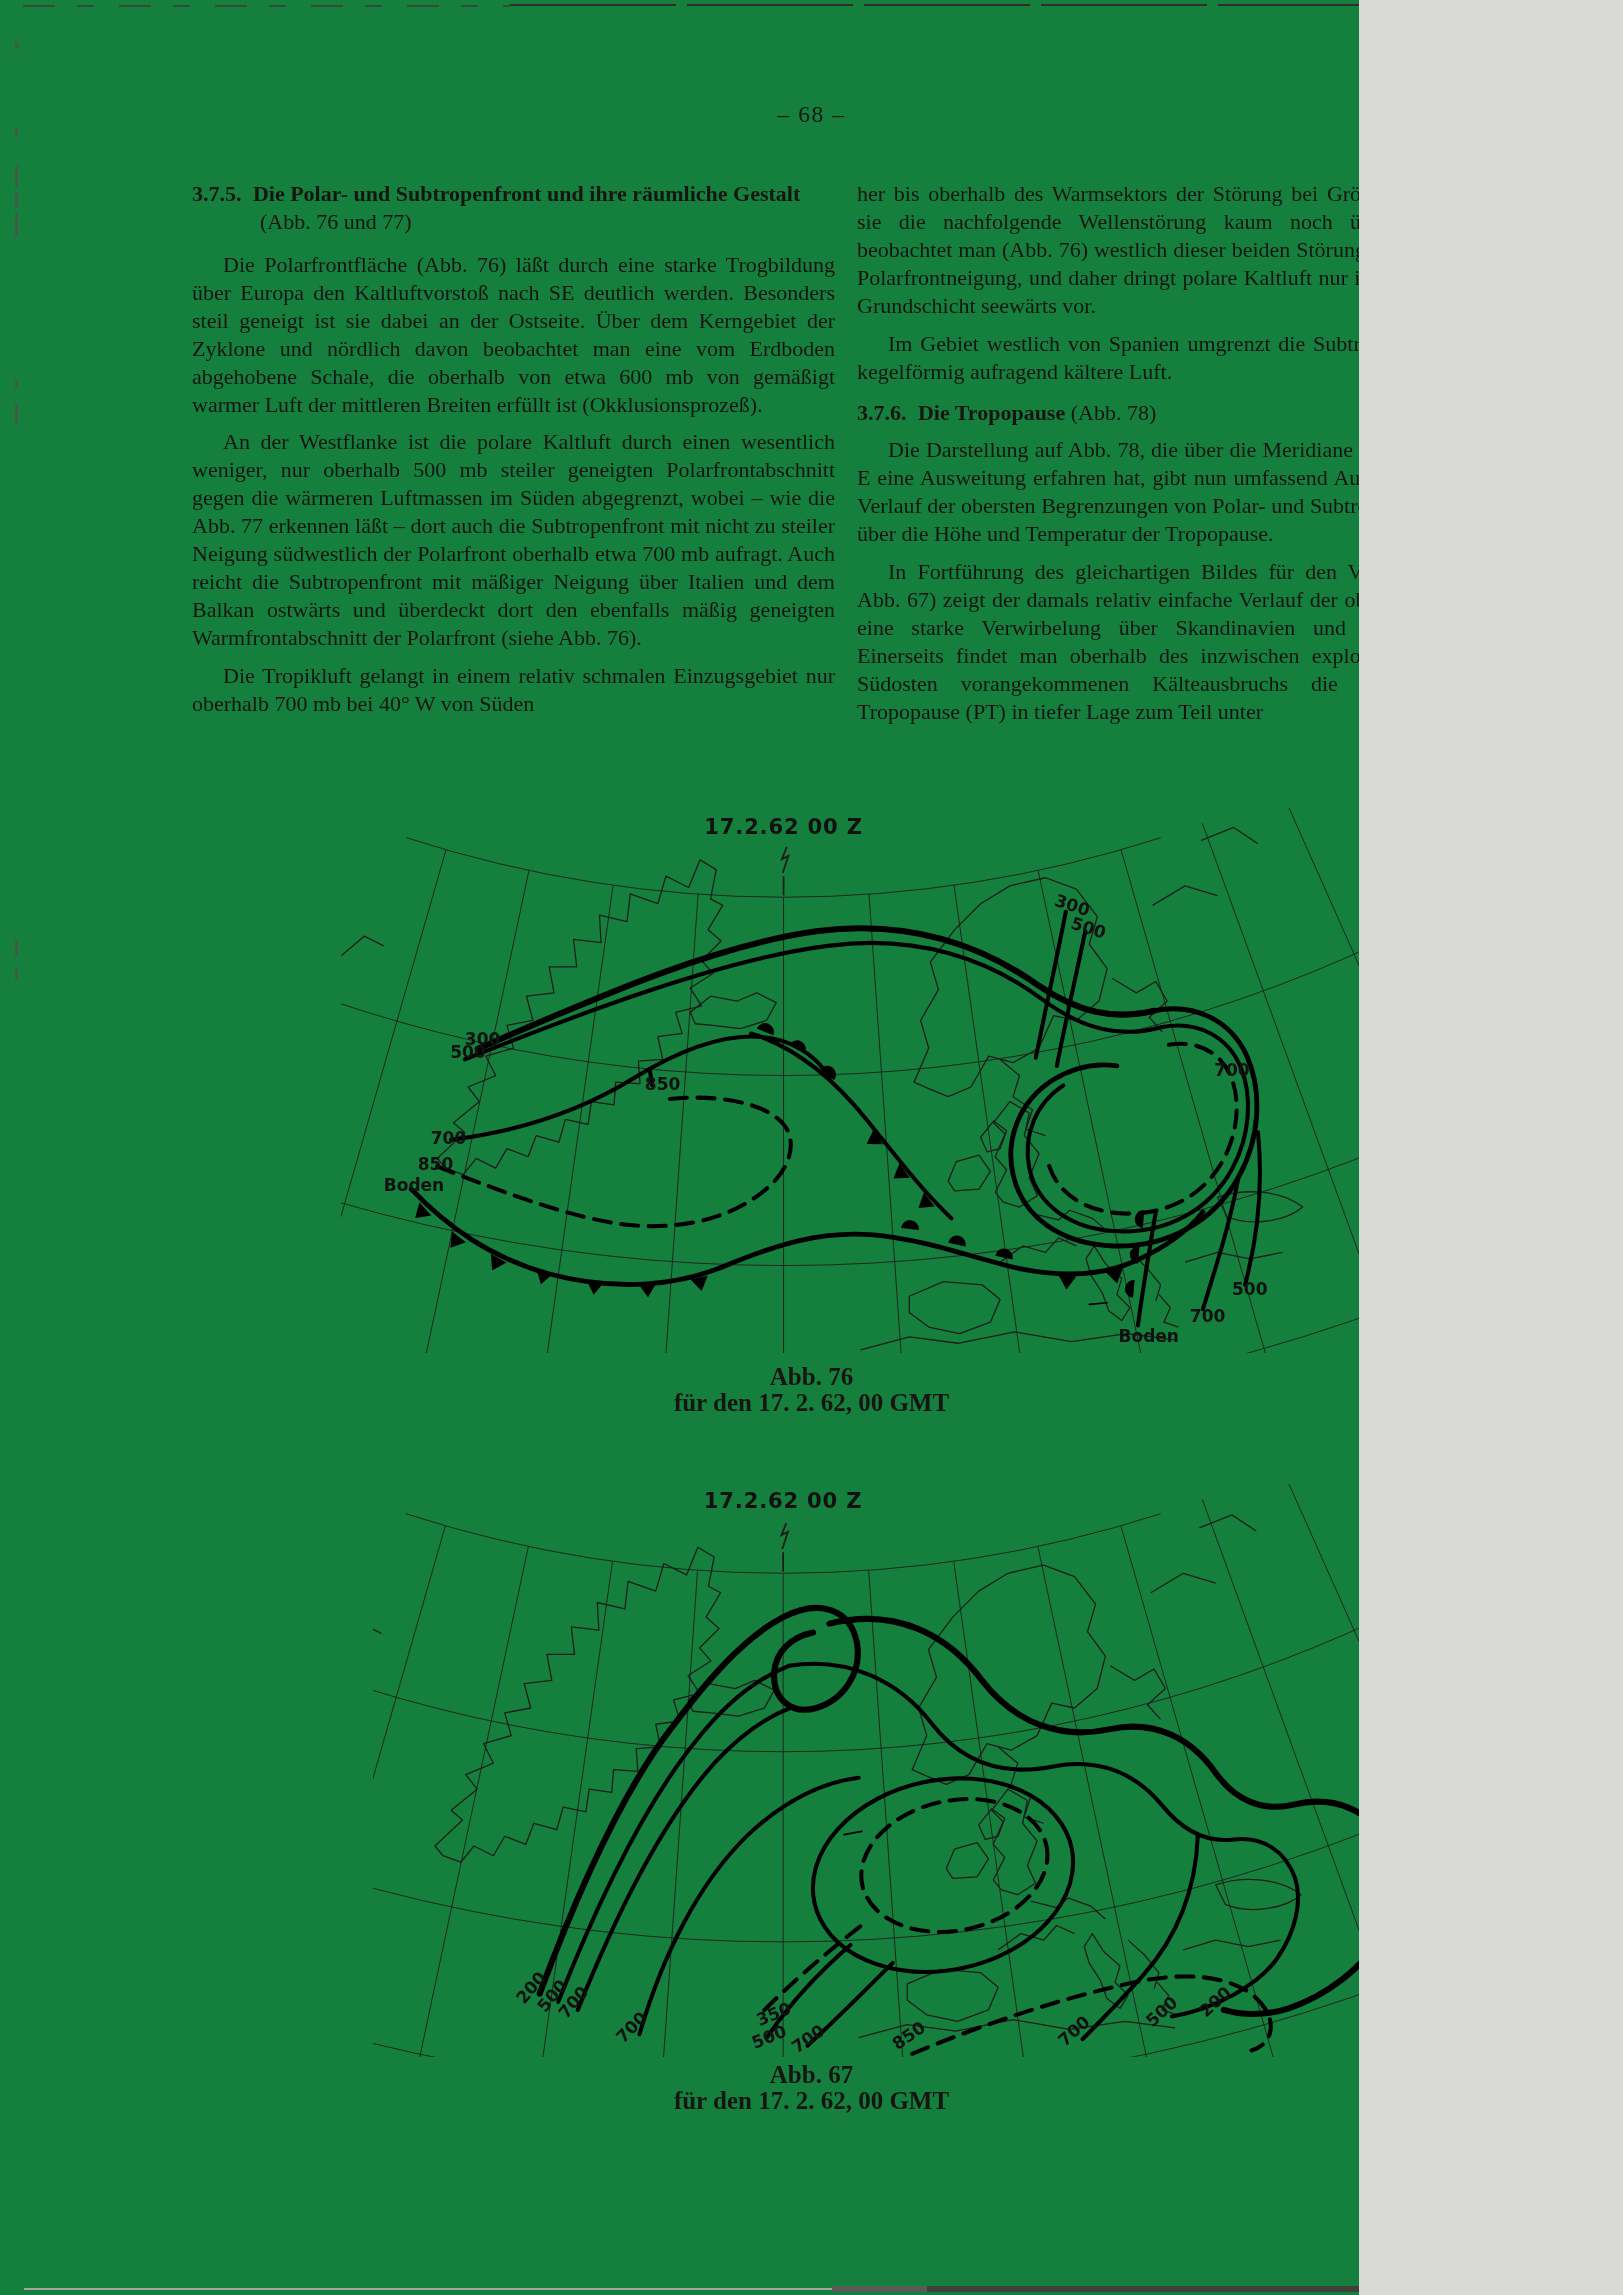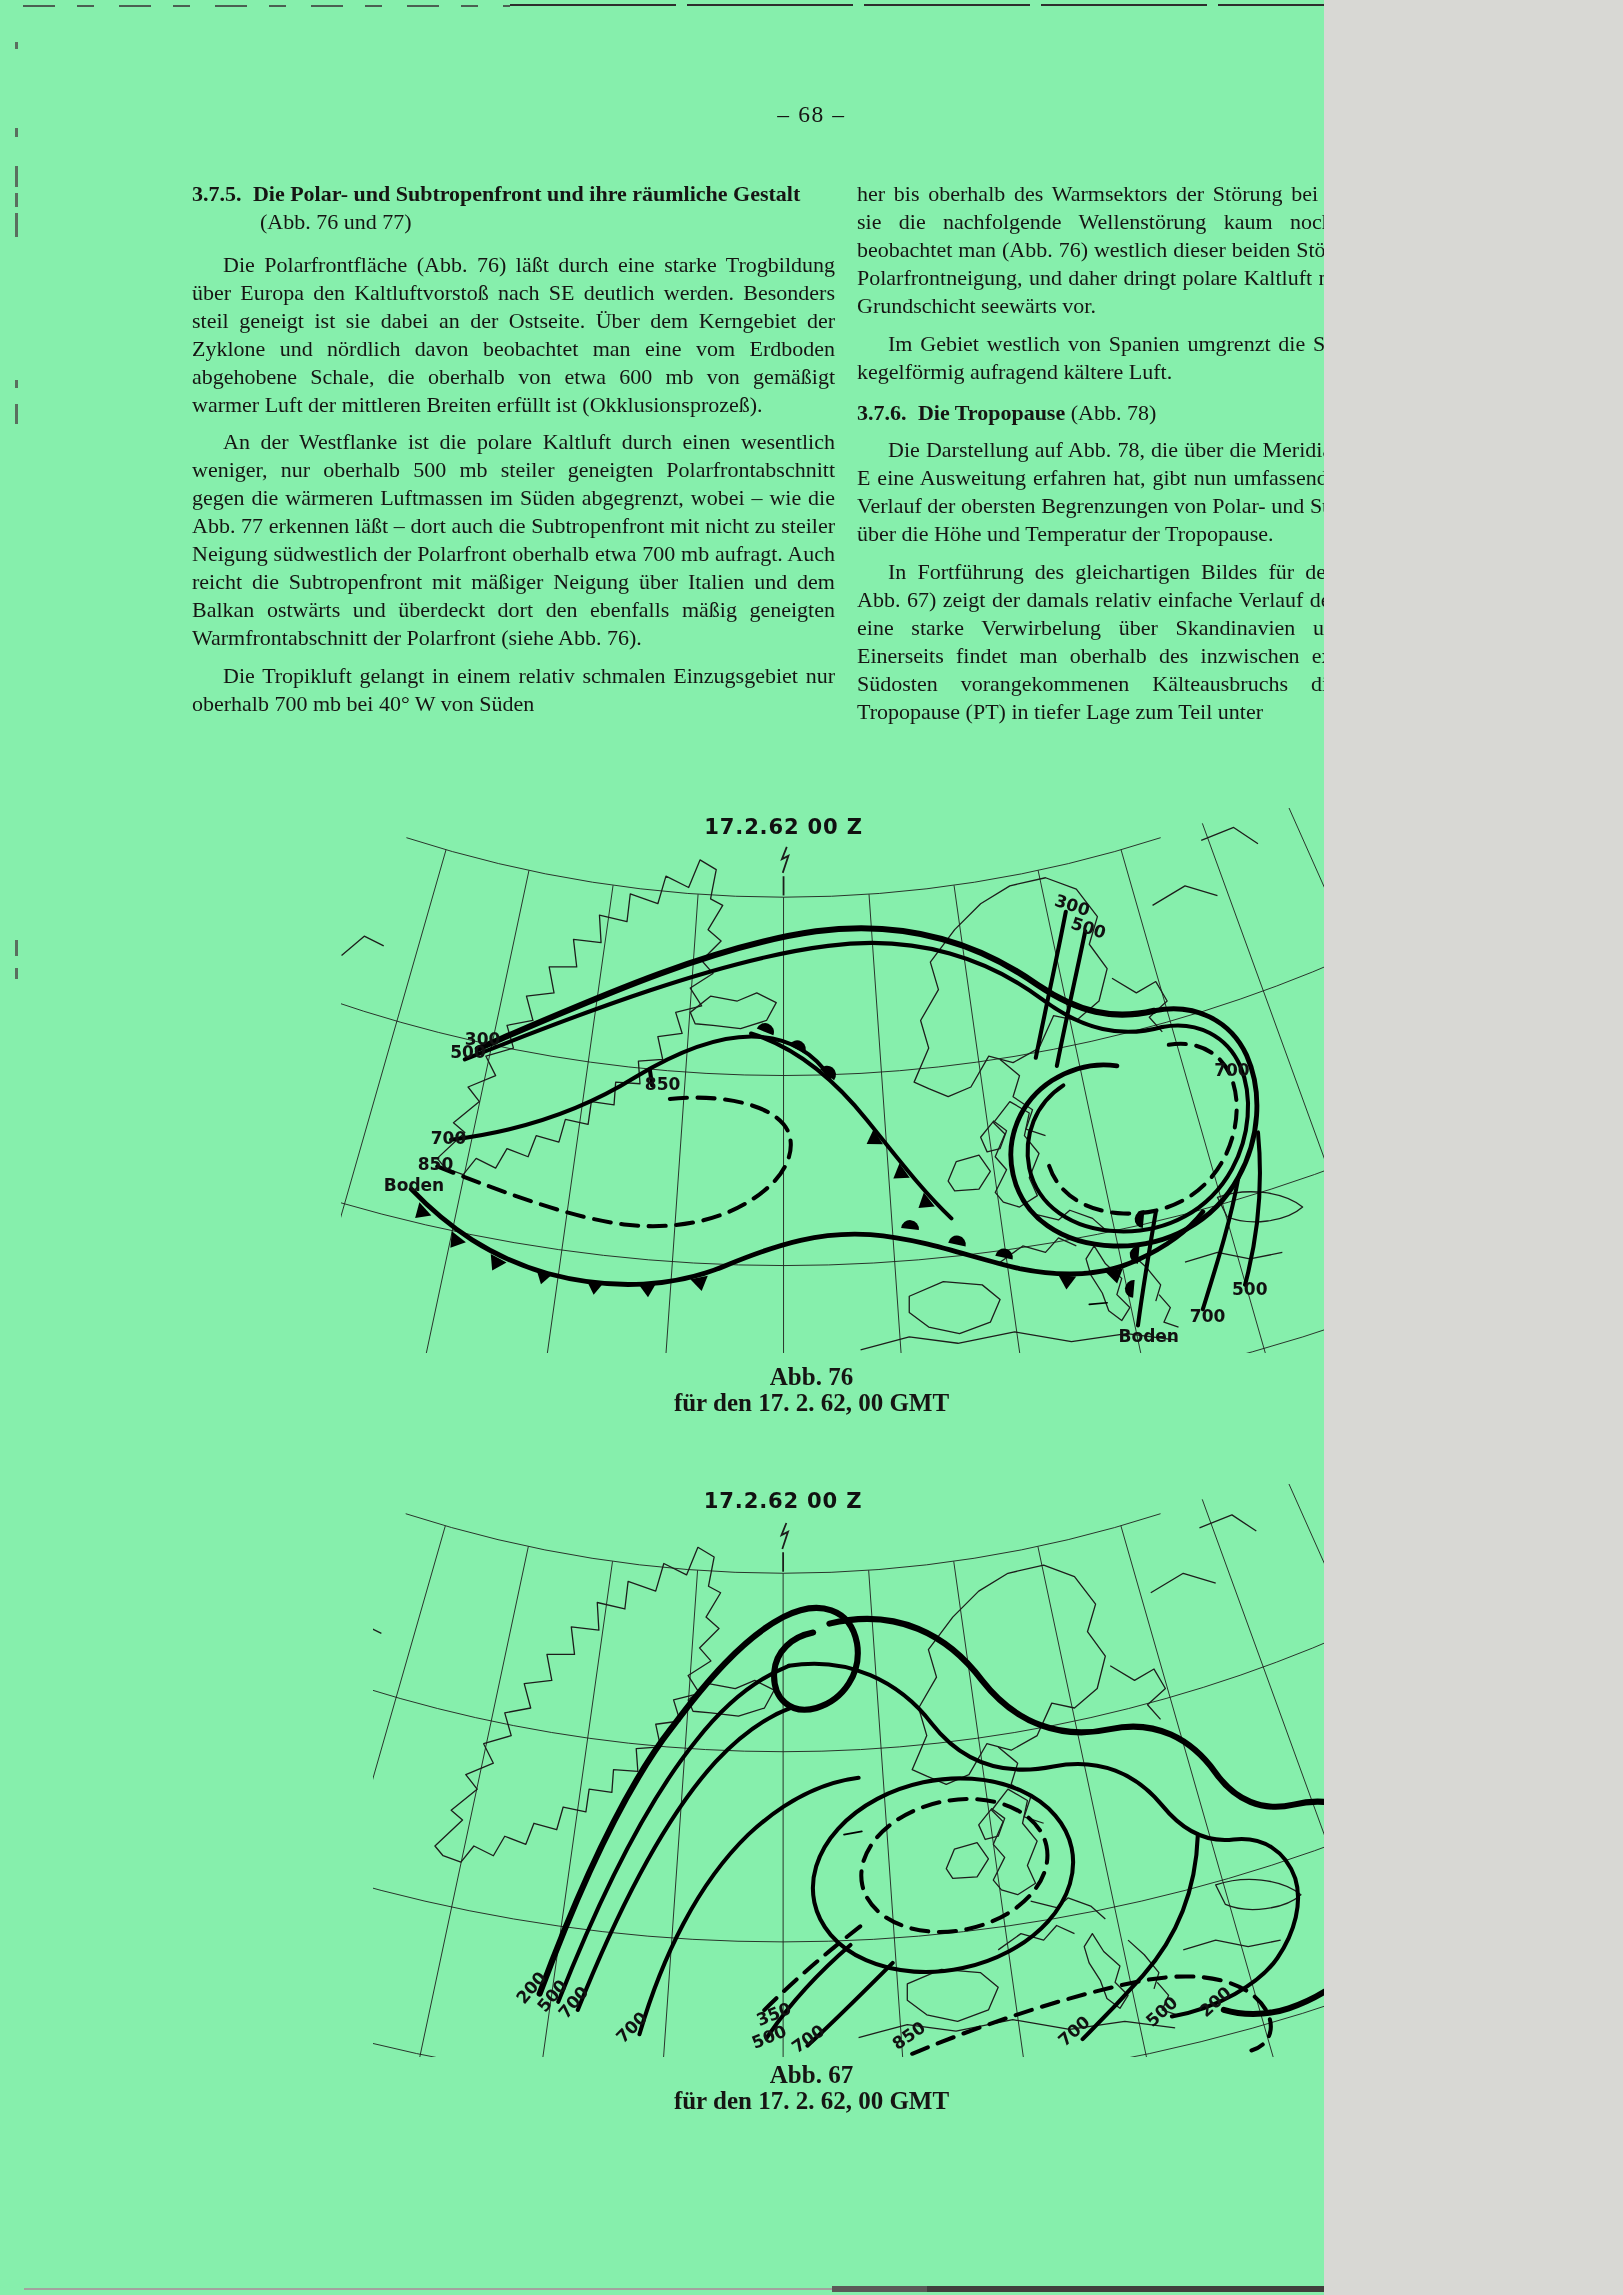--- a/index.html
+++ b/index.html
@@ -1,18 +1,18 @@
 <!DOCTYPE html>
 <html style="font-size:13px"><head>
 <meta charset="utf-8">
 <style>
   html,body{margin:0;padding:0;background:#d8d8d4;}
   #page{
-    position:relative;width:1324px;height:2295px;background:#86efac;overflow:hidden;
-    font-family:"Liberation Serif","DejaVu Serif",serif;color:#161513;
+    position:relative;width:1324px;height:2295px;background:#15803d;overflow:hidden;
+    font-family:"Liberation Serif","DejaVu Serif",serif;color:#161513;padding-left:35px;
   }
   
   .artifact{position:absolute;}
   #top-dash-a{left:23px;top:4.9px;width:487px;height:2.4px;opacity:.8;
     background:repeating-linear-gradient(90deg,#3c3c3c 0 32px,transparent 32px 54px,#3c3c3c 54px 71px,transparent 71px 96px);}
   #top-dash-b{left:510px;top:4px;width:1092px;height:2.4px;
     background:repeating-linear-gradient(90deg,#2e2e2e 0 166px,transparent 166px 177px);}
   .edge-mark{left:15.4px;width:2.4px;background:#4f4f4c;opacity:.8;}
   #right-dash{left:1582px;top:75px;width:1.6px;height:2205px;opacity:.55;
     background:repeating-linear-gradient(180deg,#4a4a4a 0 18px,transparent 18px 71px);}

